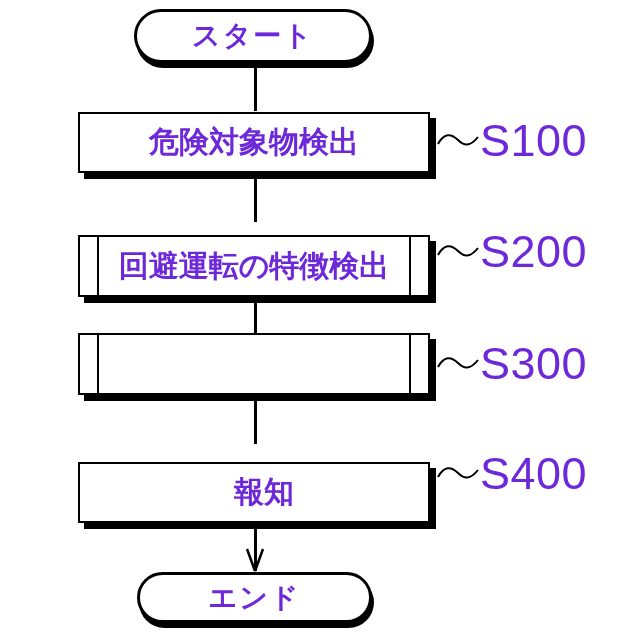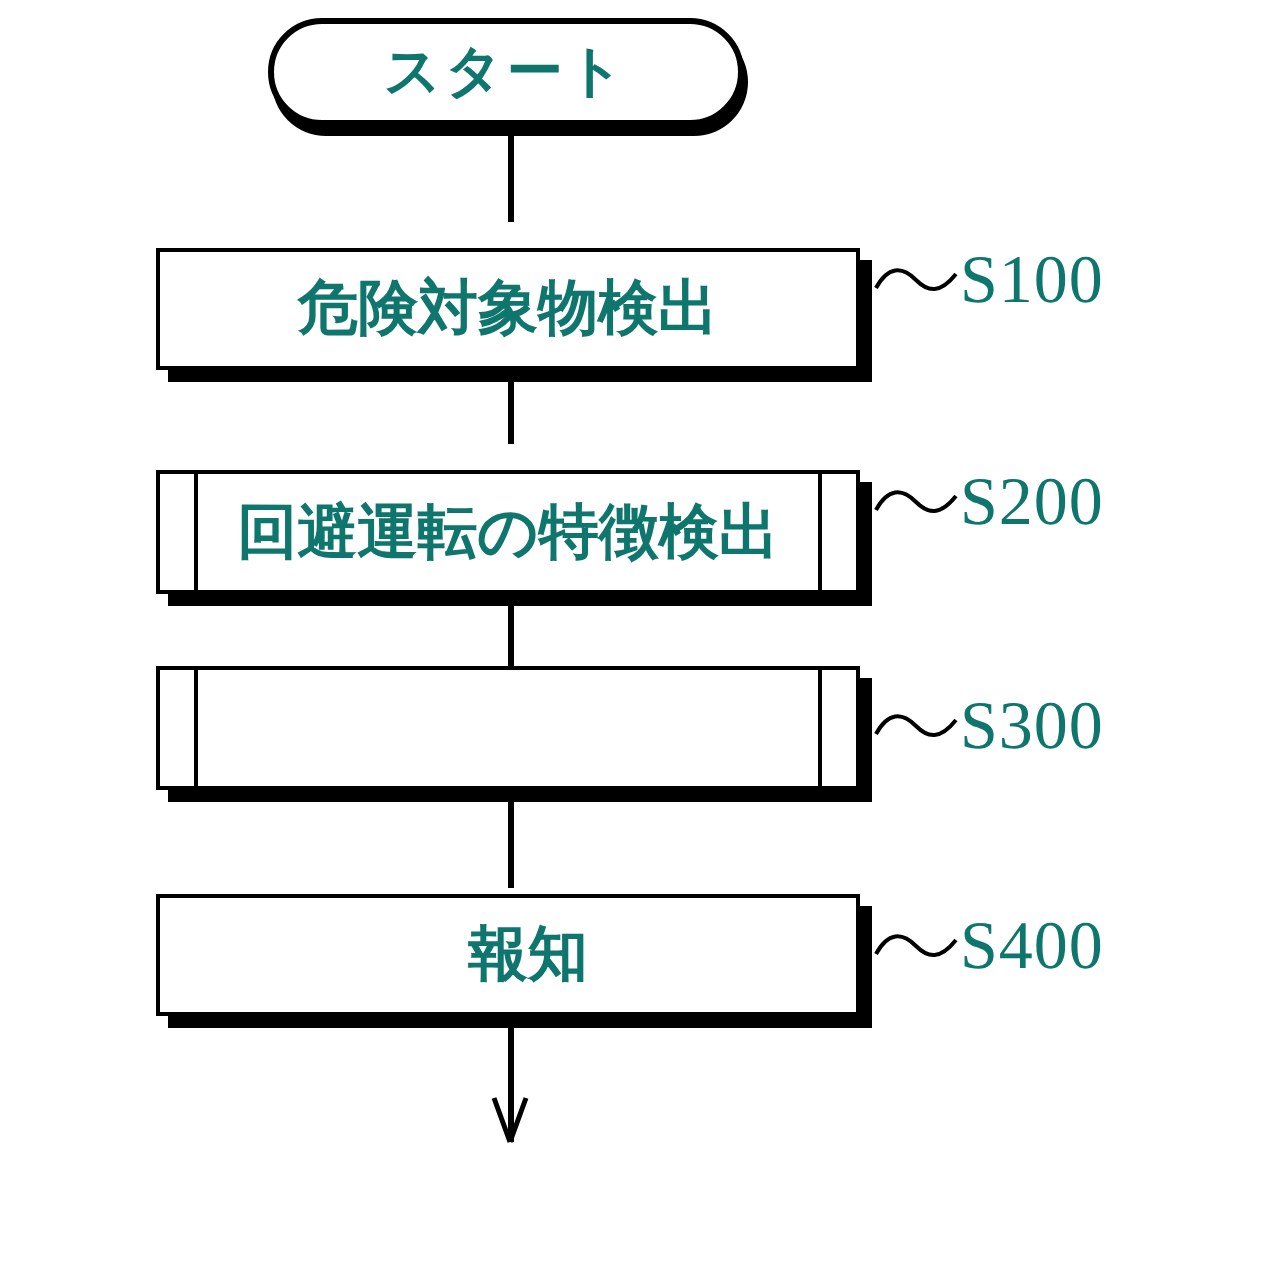--- a/index.html
+++ b/index.html
@@ -1,21 +1,21 @@
 <!DOCTYPE html>
 <html><head>
 <meta charset="utf-8">
 <style>
   html,body{margin:0;padding:0;background:#ffffff;}
   #canvas{
     position:relative;
     width:640px;height:640px;
     background:#ffffff;
-    font-family:Liberation Serif, serif;
-    color:#0f766e;
+    font-family:Liberation Sans, sans-serif;
+    color:#6d28d9;
     overflow:hidden;
   }
   
   .terminal{
     position:absolute;
     background:#fff;
     border:3px solid #000;
     border-radius:28px;
     box-shadow:2px 5px 0 #000;
     display:flex;align-items:center;justify-content:center;
@@ -29,24 +29,24 @@
   .step-box{
     position:absolute;
     left:78px;width:352px;
     background:#fff;
     border:2.5px solid #000;
     box-shadow:6px 6px 0 #000;
     display:flex;align-items:center;justify-content:center;
     font-size:30px;font-weight:bold;
     box-sizing:border-box;
   }
-  #step-box-1{top:124px;height:61px;}
+  #step-box-1{top:112px;height:61px;}
   #step-box-2{top:221px;height:62px;margin-top:14px;}
   #step-box-3{top:333px;height:62px;}
-  #step-box-4{top:447px;height:61px;padding-left:20px;}
+  #step-box-4{top:462px;height:61px;padding-left:20px;}
   
   .rail{
     position:absolute;top:0;bottom:0;width:2px;background:#000;
   }
   .rail.left{left:17px;}
   .rail.right{right:17px;}
   
   .connector{
     position:absolute;
     left:253.5px;width:3px;
@@ -57,21 +57,21 @@
   #connector-3{top:282px;height:52px;}
   #connector-4{top:394px;height:50px;}
   #connector-5{top:503px;height:68px;}
   
   #arrowhead{position:absolute;left:243px;top:546px;}
   
   .tilde{position:absolute;left:437px;width:42px;height:22px;}
   .step-id{
     position:absolute;
     left:480px;
-    font-size:34px;
+    font-size:45px;
     font-weight:500;
     line-height:36px;
     letter-spacing:0.5px;
   }
   #tilde-1{top:130px;} #step-id-1{top:123px;}
   #tilde-2{top:241px;} #step-id-2{top:234px;}
   #tilde-3{top:353px;} #step-id-3{top:346px;text-align:right;}
   #tilde-4{top:463px;} #step-id-4{top:456px;}
 </style>
 </head>
@@ -121,14 +121,17 @@
   </div>
   <svg class="tilde" id="tilde-4" viewBox="0 0 42 22">
     <path d="M1,14 C7,3 14,3 21,10 C27,16 33,17 41,7" fill="none" stroke="#000" stroke-width="2"></path>
   </svg>
   <div class="step-id" id="step-id-4">S400</div>
 
   <svg id="arrowhead" width="24" height="27" viewBox="0 0 24 27">
     <path d="M4,3 L12,25 M20,3 L12,25" fill="none" stroke="#000" stroke-width="2.5"></path>
   </svg>
 
+  <div class="terminal" id="end-terminal">
+    <span>エンド</span>
+  </div>
 
 </div>
 
 </body></html>

